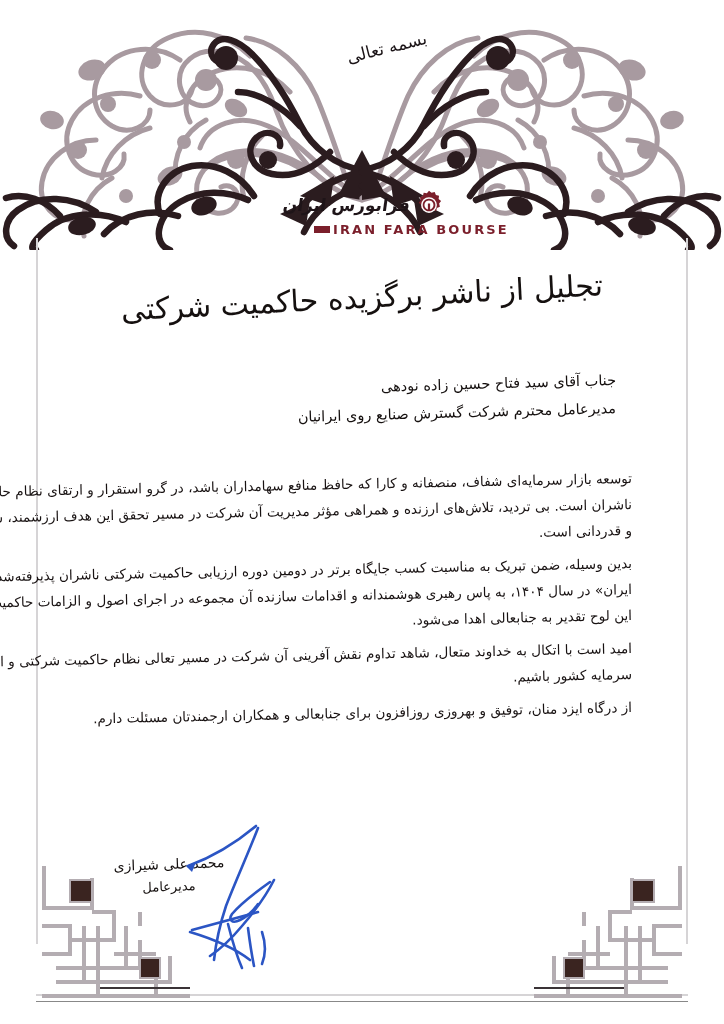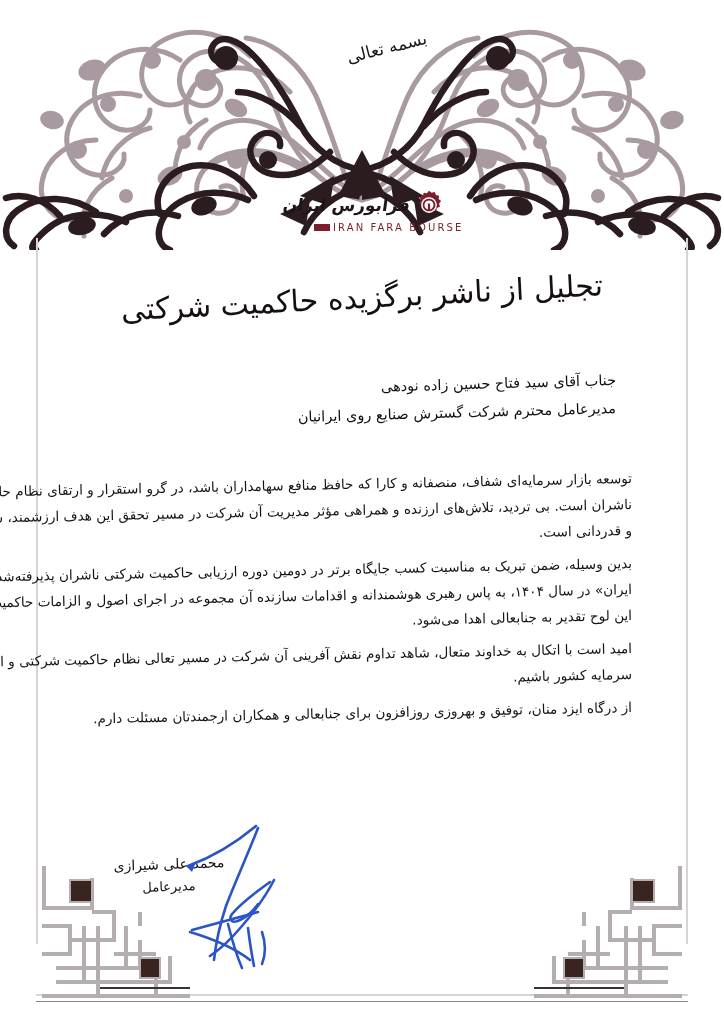--- a/index.html
+++ b/index.html
@@ -83,22 +83,22 @@
     gap: 3px;
     direction: ltr;
   }
   .logo-en-badge {
     width: 16px; height: 7px;
     background: #7b1f2b;
     flex: 0 0 auto;
   }
   .logo-en-text {
     font-family: "DejaVu Sans", sans-serif;
-    font-size: 10px;
-    font-weight: 400;
+    font-size: 13px;
+    font-weight: 700;
     letter-spacing: 2.1px;
     color: #7b1f2b;
     white-space: nowrap;
   }
 
   
   .title {
     position: absolute;
     left: 0; right: 0;
     top: 280px;

